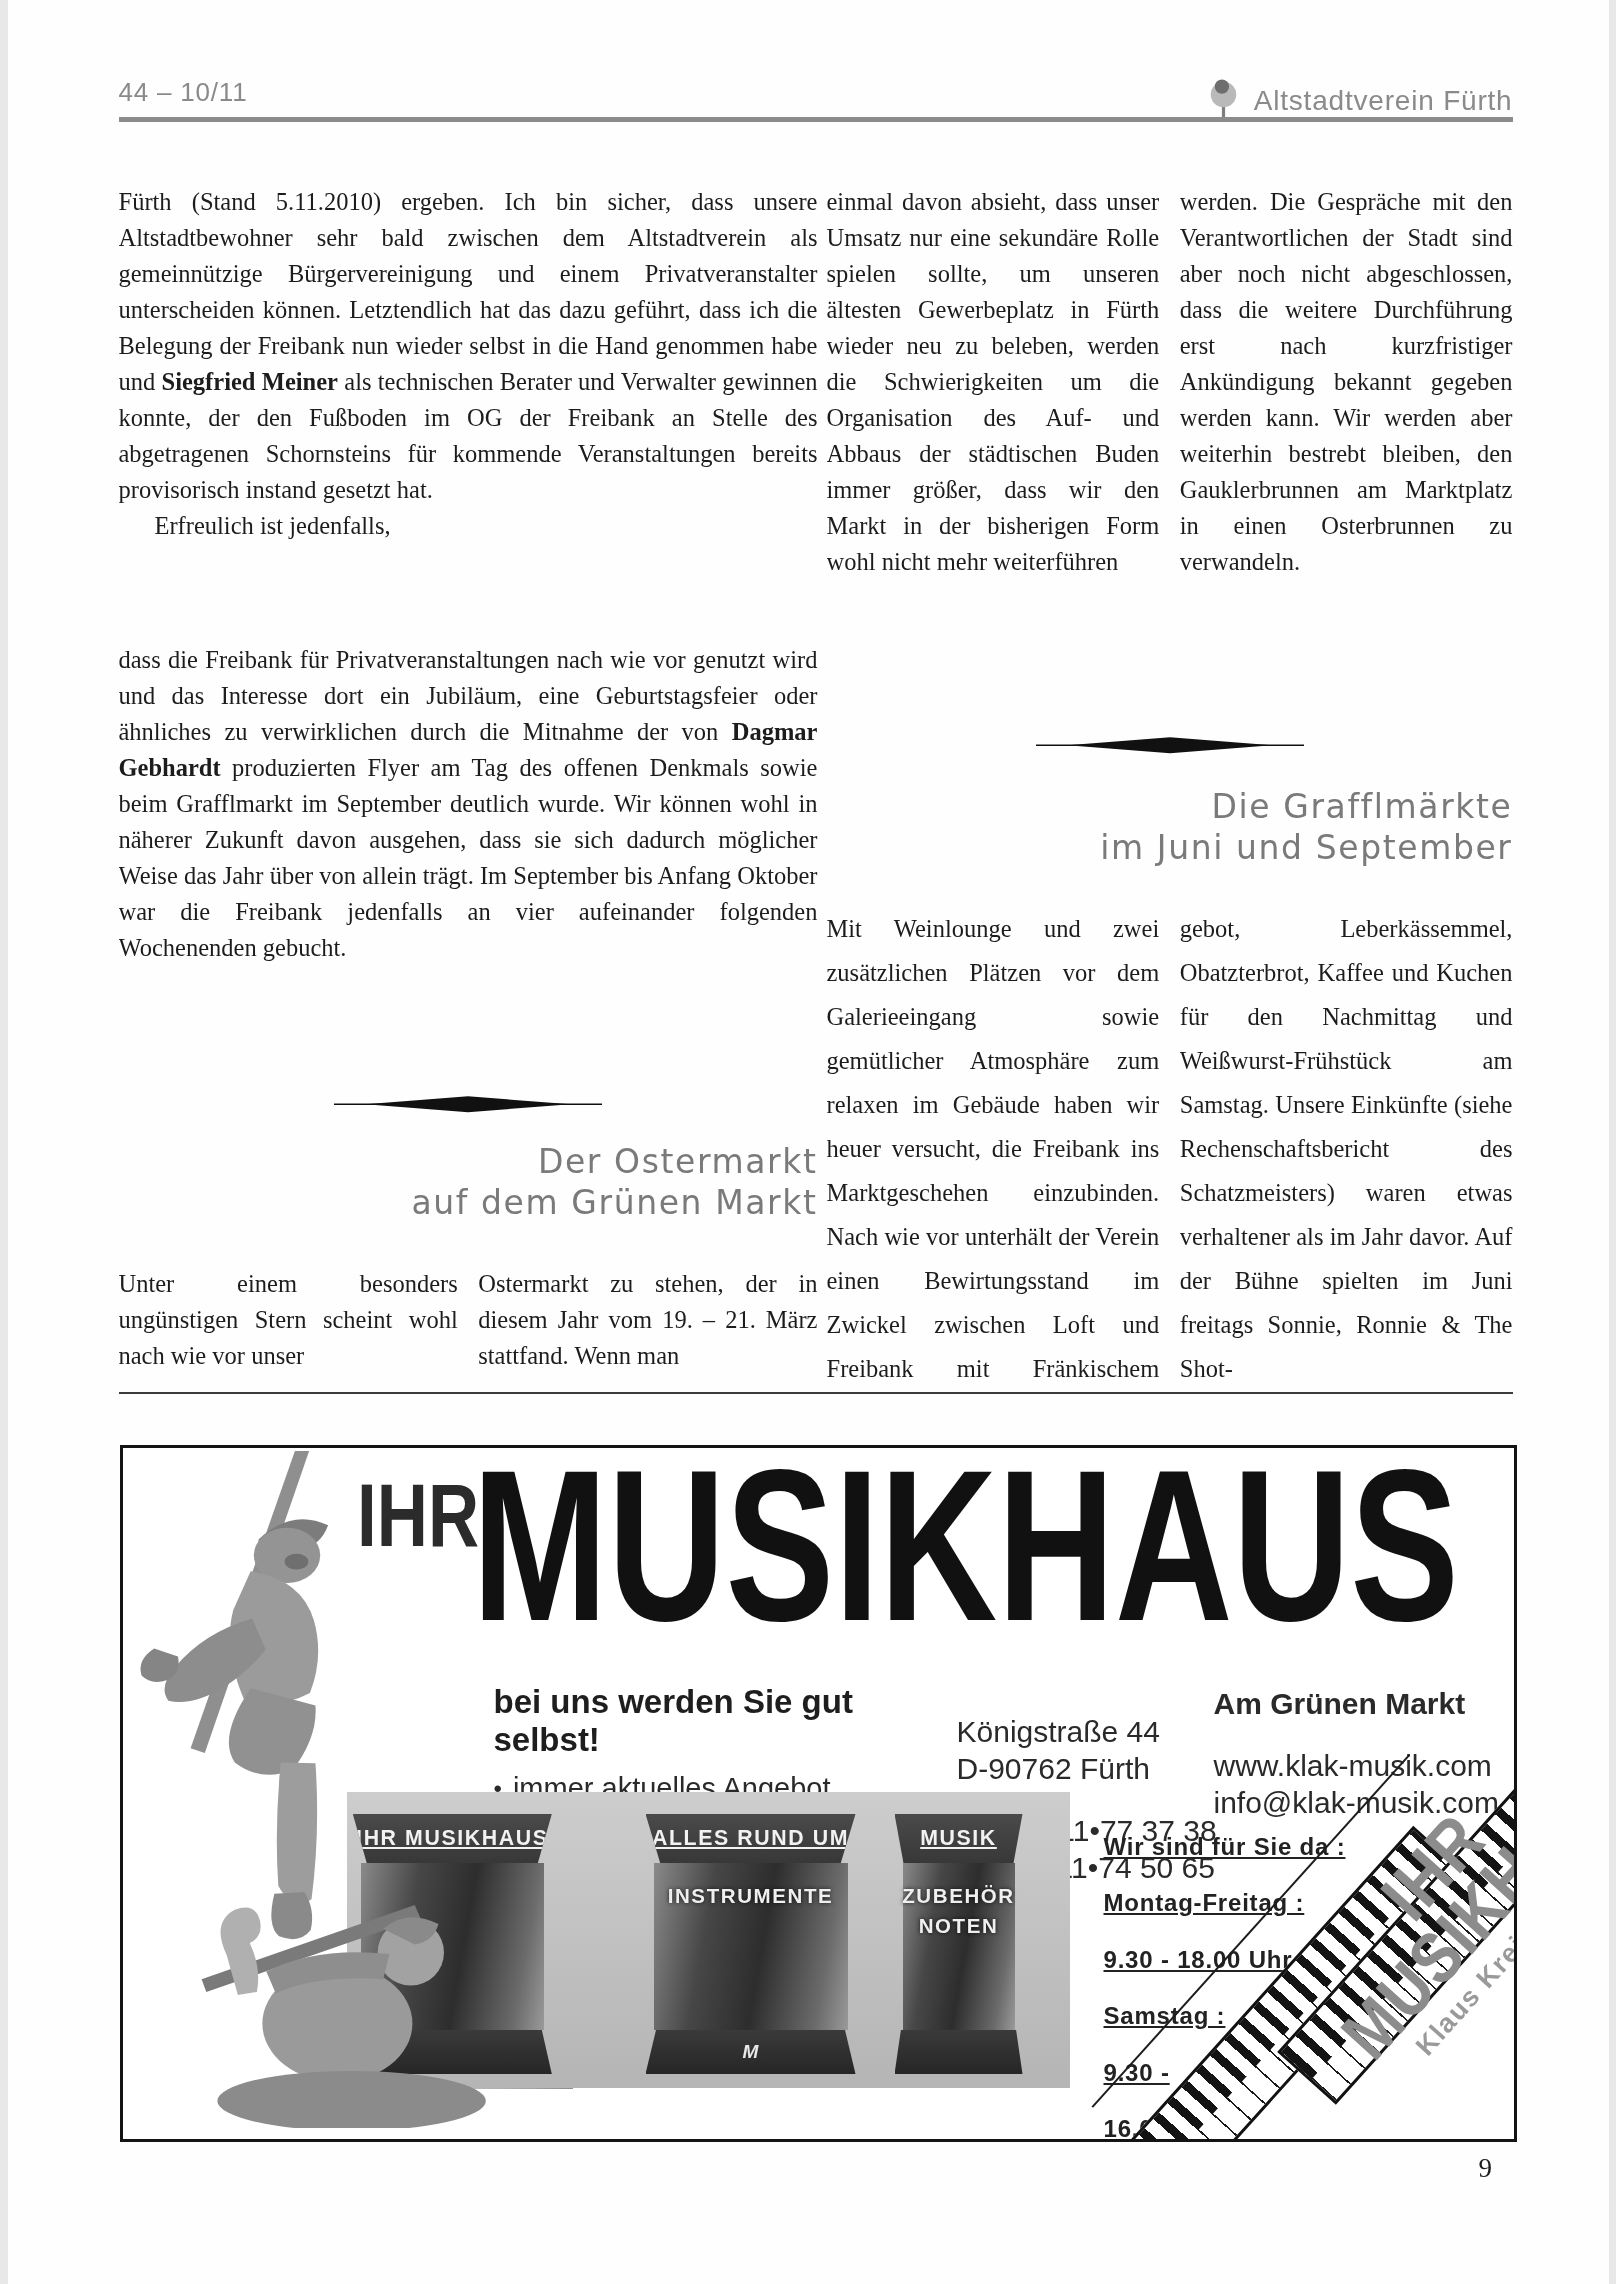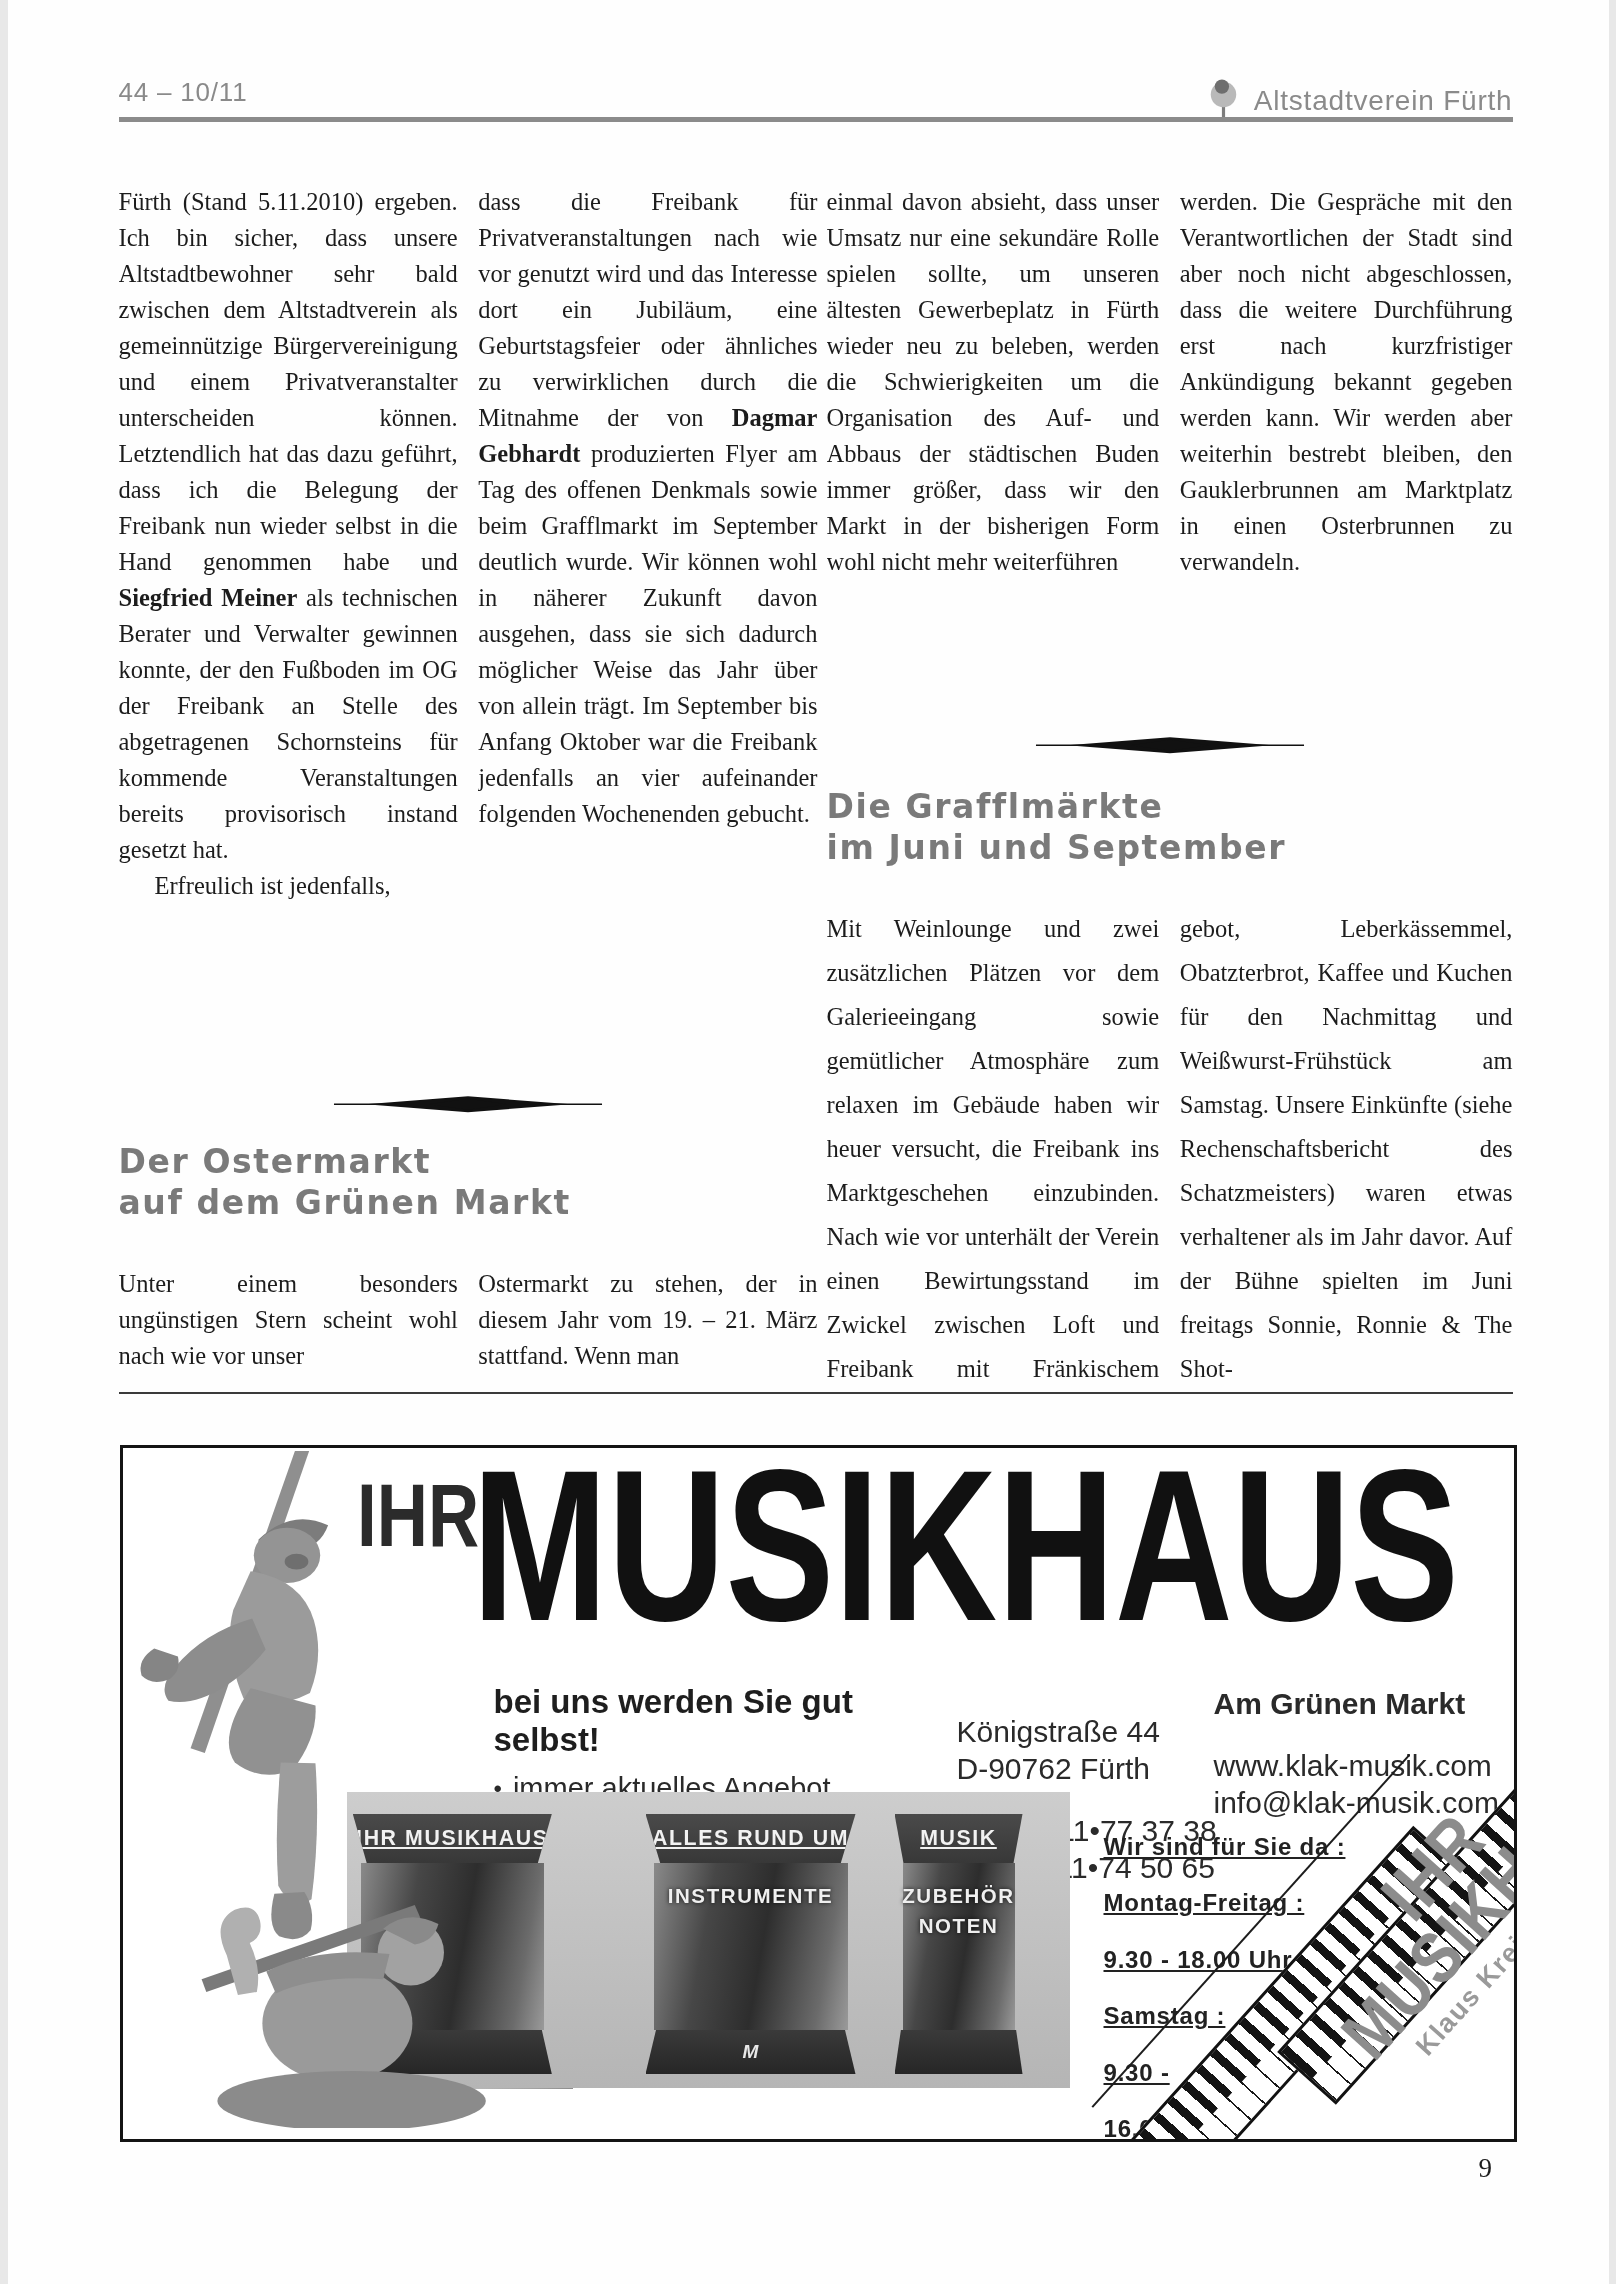--- a/index.html
+++ b/index.html
@@ -13,26 +13,26 @@
   .brand-name{font-family:"Liberation Sans",sans-serif;font-size:28px;color:#8a8a8a;letter-spacing:0.8px;}
   .header-rule{position:absolute;left:111px;top:117px;width:1394px;height:4.7px;background:#8b8b8b;}
   
   .half{position:absolute;top:184px;}
   .half-left{left:111px;width:699px;height:1279px;}
   .half-right{left:819px;width:686px;height:1279px;}
   .pair{position:absolute;left:0;right:0;display:flex;gap:20.5px;}
   .col{flex:1;min-width:0;font-size:24.5px;line-height:36px;text-align:justify;overflow:hidden;}
   .col p{margin:0;}
   .indent{text-indent:36px;}
-  .lt-pair{top:0;height:896px;}
+  .lt-pair{top:0;height:896px;flex-direction:column;}
   .rt-pair{top:0;height:541px;}
   .l-divider{position:absolute;top:910px;left:50%;transform:translateX(-50%);}
   .r-divider{position:absolute;top:551px;left:50%;transform:translateX(-50%);}
-  .sec-heading{position:absolute;left:0;right:0;text-align:left;
-    font-family:"DejaVu Sans",sans-serif;font-weight:bold;color:#7a7a7a;
+  .sec-heading{position:absolute;left:0;right:0;text-align:right;
+    font-family:"DejaVu Sans",sans-serif;font-weight:normal;color:#7a7a7a;
     font-size:33px;line-height:41px;letter-spacing:1.6px;}
   .l-heading{top:957px;}
   .r-heading{top:602px;}
   .l-bottom{top:1082px;height:150px;}
   .r-bottom{top:723px;height:488px;}
   .r-bottom .col{line-height:44px;}
   .more-line{text-align:right;font-weight:normal;margin-top:1.6px;}
   .more-line .arrow{font-size:22px;}
   
   .pre-ad-rule{position:absolute;left:111px;top:1392px;width:1394px;height:2.4px;background:#3a3a3a;}

